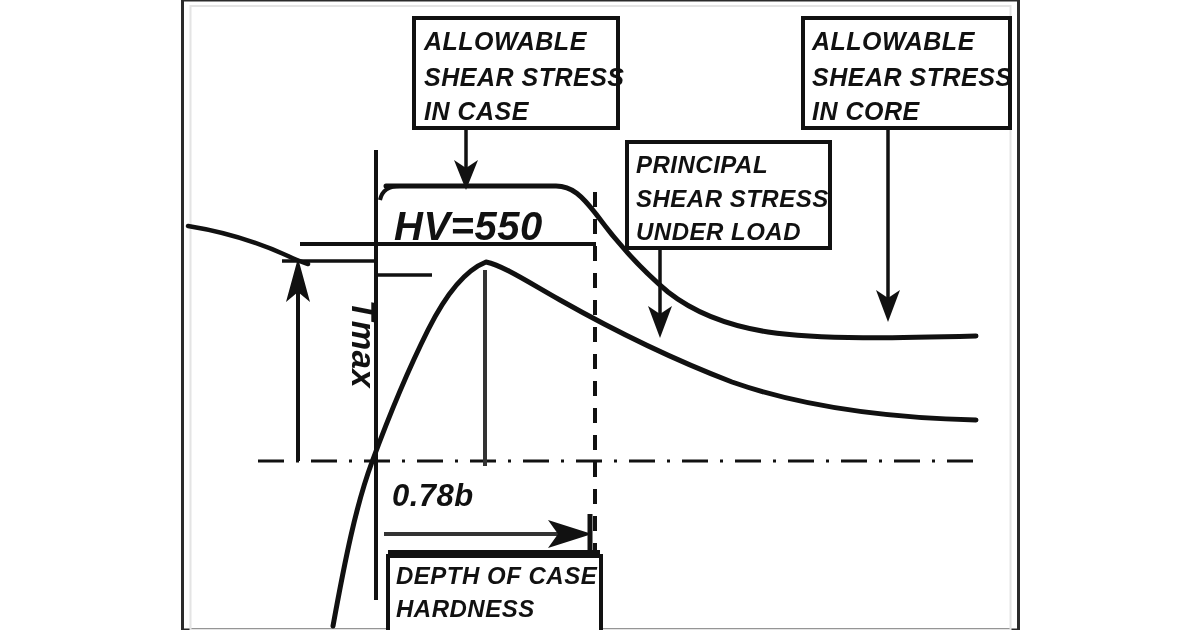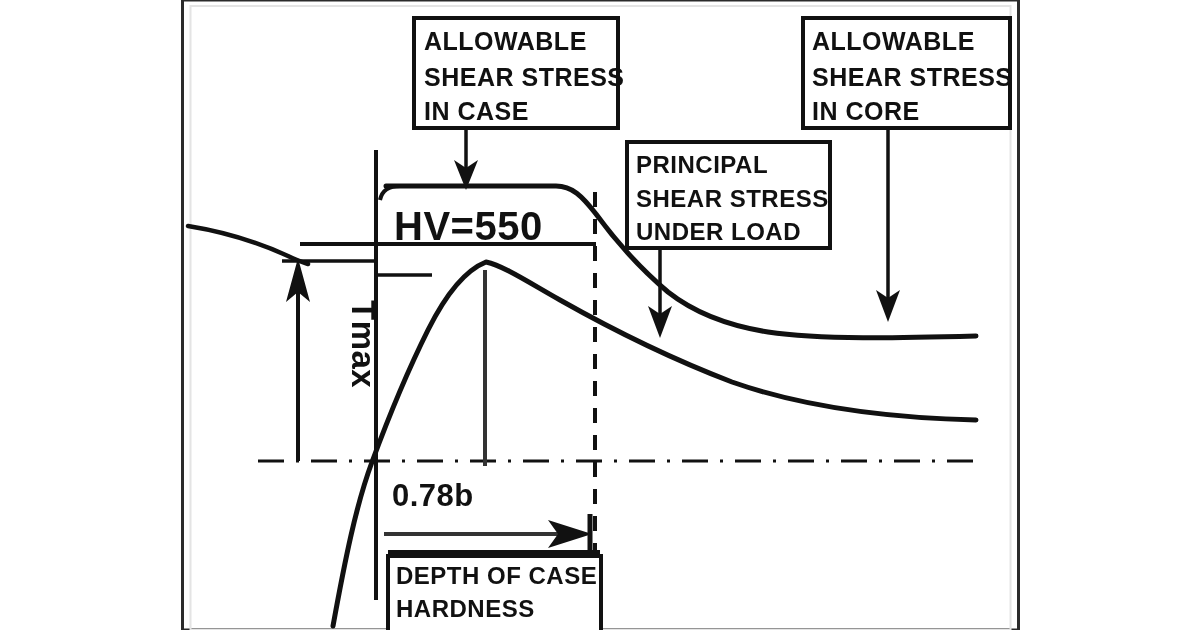--- a/index.html
+++ b/index.html
@@ -9,20 +9,21 @@
     width: 1200px;
     height: 630px;
     overflow: hidden;
   }
   #stage {
     position: relative;
     width: 1200px;
     height: 630px;
     background: #ffffff;
     font-family: "Liberation Sans", sans-serif;
+    font-style: italic;
   }
   #diagram-svg {
     position: absolute;
     left: 0;
     top: 0;
     width: 1200px;
     height: 630px;
     display: block;
   }
   .callout-text {

